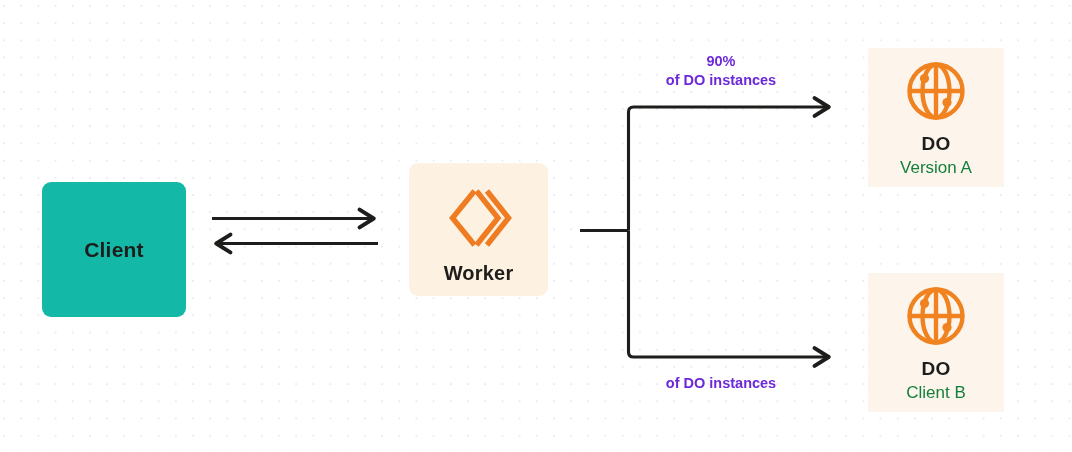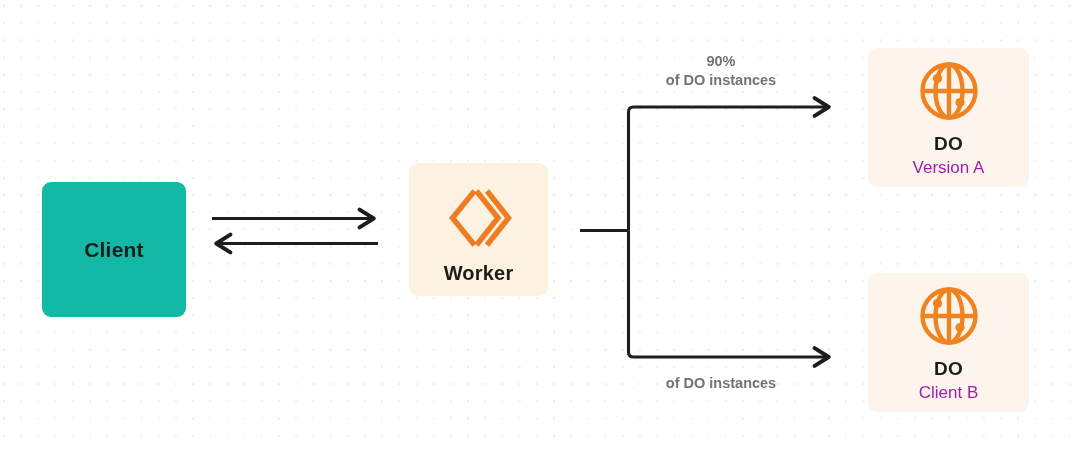--- a/index.html
+++ b/index.html
@@ -68,52 +68,52 @@
   }
   .label-worker {
     font-size: 20px;
     font-weight: bold;
     color: #1d1d1b;
     margin-top: 12px;
     letter-spacing: 0.2px;
   }
   .node-do {
     left: 868px;
-    width: 161px;
+    width: 136px;
     height: 139px;
     background: #fdf5ec;
-    border-radius: 9px;
+    border-radius: 0;
     padding-top: 2px;
   }
   .node-do-a { top: 48px; }
   .node-do-b { top: 273px; }
   .do-icon {
     width: 62px;
     height: 62px;
     display: block;
   }
   .label-do {
     font-size: 19px;
     font-weight: bold;
     color: #1d1d1b;
     margin-top: 11px;
     letter-spacing: 0.2px;
   }
   .label-do-sub {
     font-size: 17px;
     font-weight: normal;
-    color: #a21caf;
+    color: #15803d;
     margin-top: 3px;
   }
   .edge-label {
     position: absolute;
     text-align: center;
     font-size: 14.5px;
     font-weight: bold;
-    color: #737373;
+    color: #6d28d9;
     line-height: 19px;
     white-space: nowrap;
   }
   .edge-label-top {
     left: 616px;
     top: 52px;
     width: 210px;
   }
   .edge-label-bottom {
     left: 616px;

